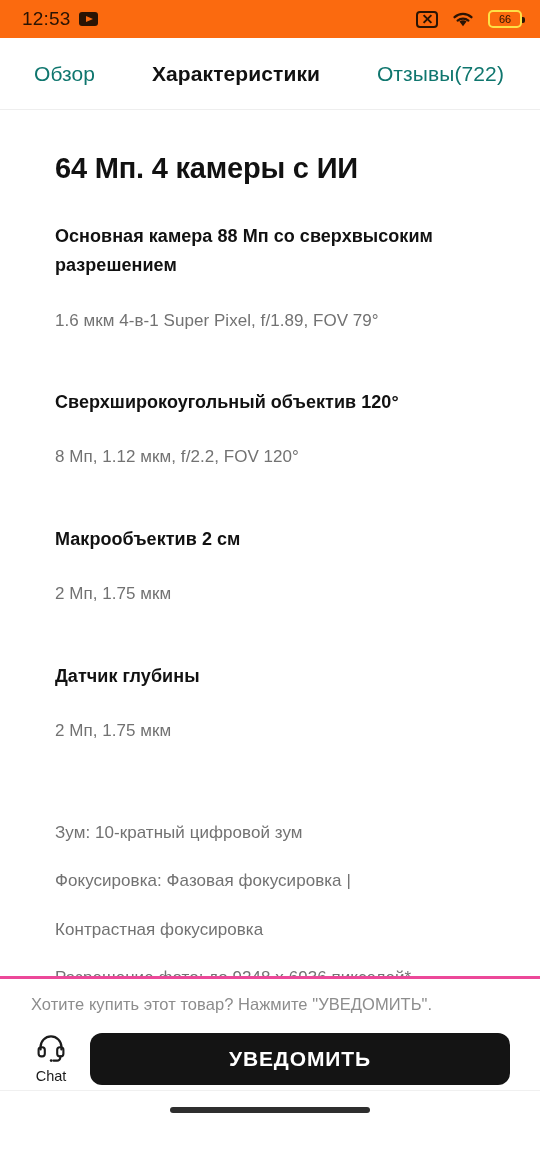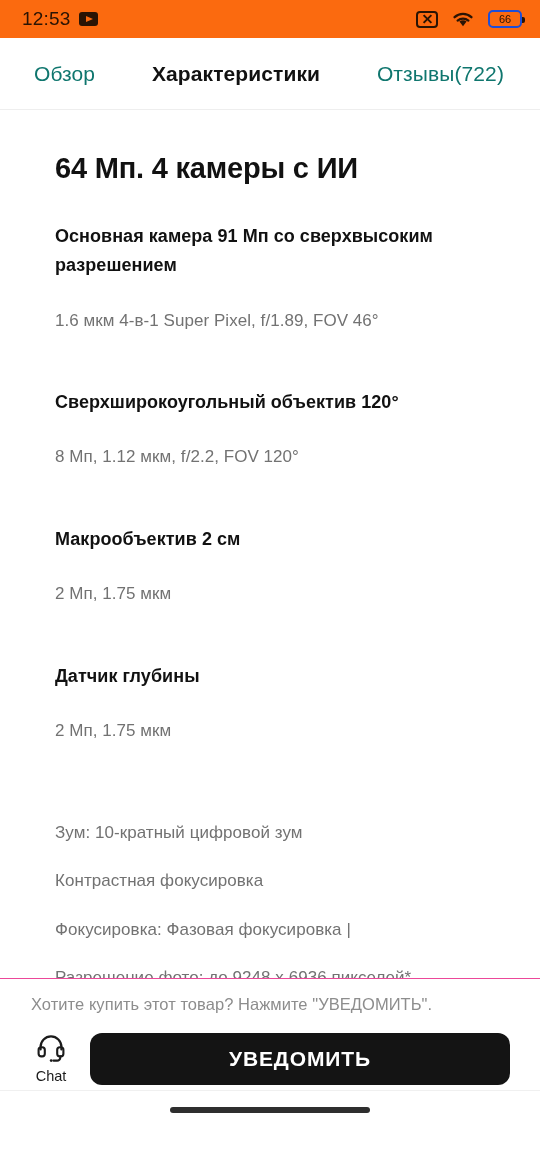--- a/index.html
+++ b/index.html
@@ -77,21 +77,21 @@
     background: #2a1404;
   }
   .icon-nosim::before { transform: rotate(45deg); }
   .icon-nosim::after  { transform: rotate(-45deg); }
 
   .icon-wifi { width: 24px; height: 18px; }
   .icon-wifi svg { display: block; }
 
   .icon-batt {
     width: 34px; height: 18px;
-    border: 2px solid #1d4ed8;
+    border: 2px solid #fde047;
     border-radius: 5px;
     position: relative;
     display: flex;
     align-items: center;
     justify-content: center;
   }
   .icon-batt::after {
     content: "";
     position: absolute;
     right: -5px; top: 5px;
@@ -163,21 +163,21 @@
     font-size: 17px;
     color: #727272;
     line-height: 2.85;
     letter-spacing: 0.05px;
   }
 
   
   .bottom-wrap {
     flex: 0 0 auto;
     background: #fff;
-    border-top: 1px solid #ec4899;
+    border-top: 3px solid #ec4899;
   }
   .promo-note {
     font-size: 16.5px;
     color: #8d8d8d;
     padding: 16px 0 14px 31px;
     letter-spacing: 0.05px;
   }
   .action-row {
     display: flex;
     align-items: center;
@@ -257,23 +257,23 @@
   <div class="tab-bar">
     <div class="tab">Обзор</div>
     <div class="tab active">Характеристики</div>
     <div class="tab">Отзывы(722)</div>
   </div>
 
   <div class="content">
     <div class="page-title">64 Мп. 4 камеры с ИИ</div>
 
     <div class="section">
-      <div class="sec-head">Основная камера 91 Мп со сверхвысоким разрешением</div>
+      <div class="sec-head">Основная камера 88 Мп со сверхвысоким разрешением</div>
       <div class="gap-a"></div>
-      <div class="sec-body">1.6 мкм 4-в-1 Super Pixel, f/1.89, FOV 46°</div>
+      <div class="sec-body">1.6 мкм 4-в-1 Super Pixel, f/1.89, FOV 79°</div>
     </div>
 
     <div class="gap-b"></div>
 
     <div class="section">
       <div class="sec-head">Сверхширокоугольный объектив 120°</div>
       <div class="gap-a"></div>
       <div class="sec-body">8 Мп, 1.12 мкм, f/2.2, FOV 120°</div>
     </div>
 
@@ -290,22 +290,22 @@
     <div class="section">
       <div class="sec-head">Датчик глубины</div>
       <div class="gap-a"></div>
       <div class="sec-body">2 Мп, 1.75 мкм</div>
     </div>
 
     <div class="gap-c"></div>
 
     <div class="extra-list">
       <div>Зум: 10-кратный цифровой зум</div>
+      <div>Фокусировка: Фазовая фокусировка |</div>
       <div>Контрастная фокусировка</div>
-      <div>Фокусировка: Фазовая фокусировка |</div>
       <div>Разрешение фото: до 9248 x 6936 пикселей*</div>
 
     </div>
   </div>
 
   <div class="bottom-wrap">
     <div class="promo-note">Хотите купить этот товар? Нажмите "УВЕДОМИТЬ".</div>
     <div class="action-row">
       <div class="chat-btn">
         <span>

